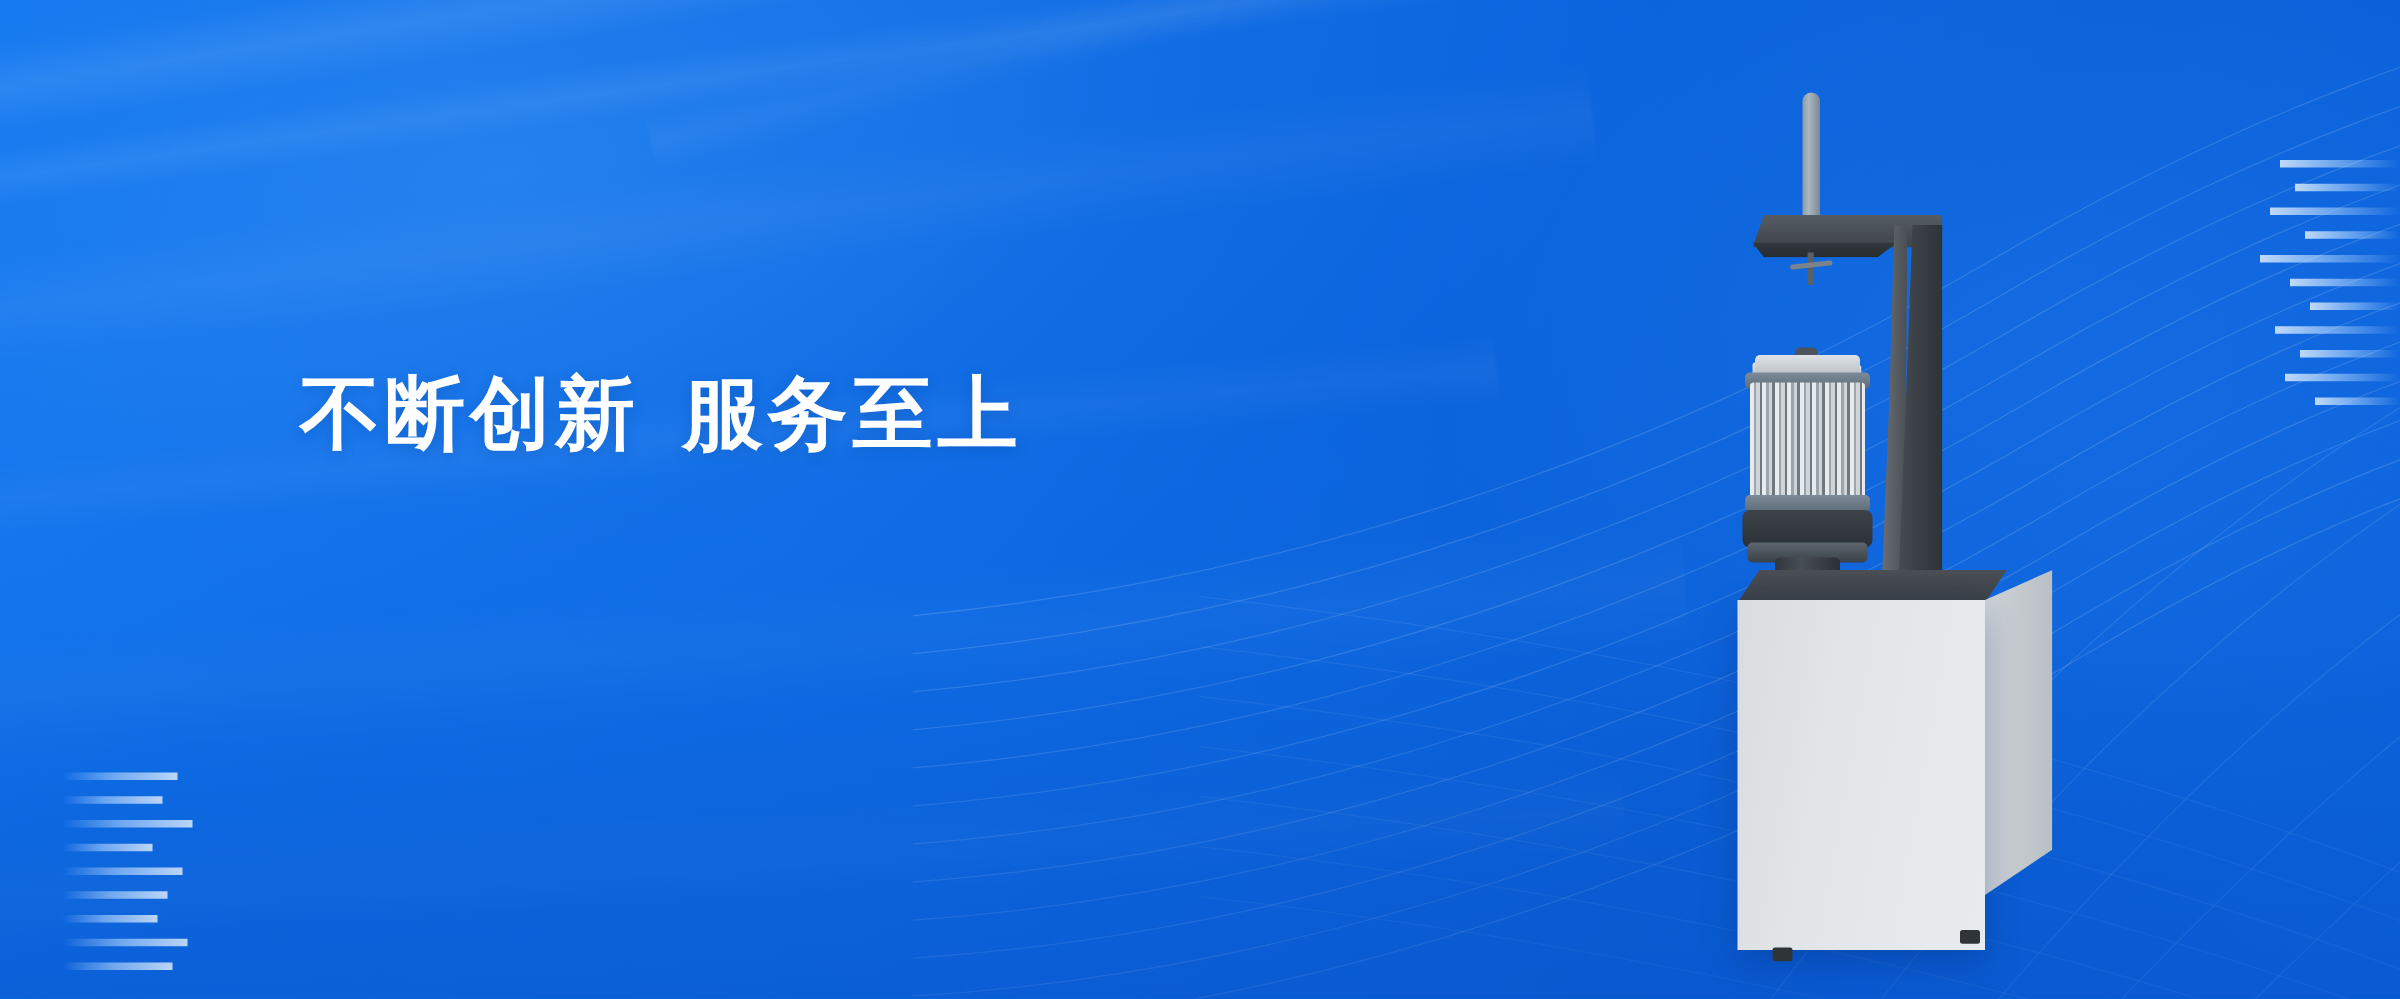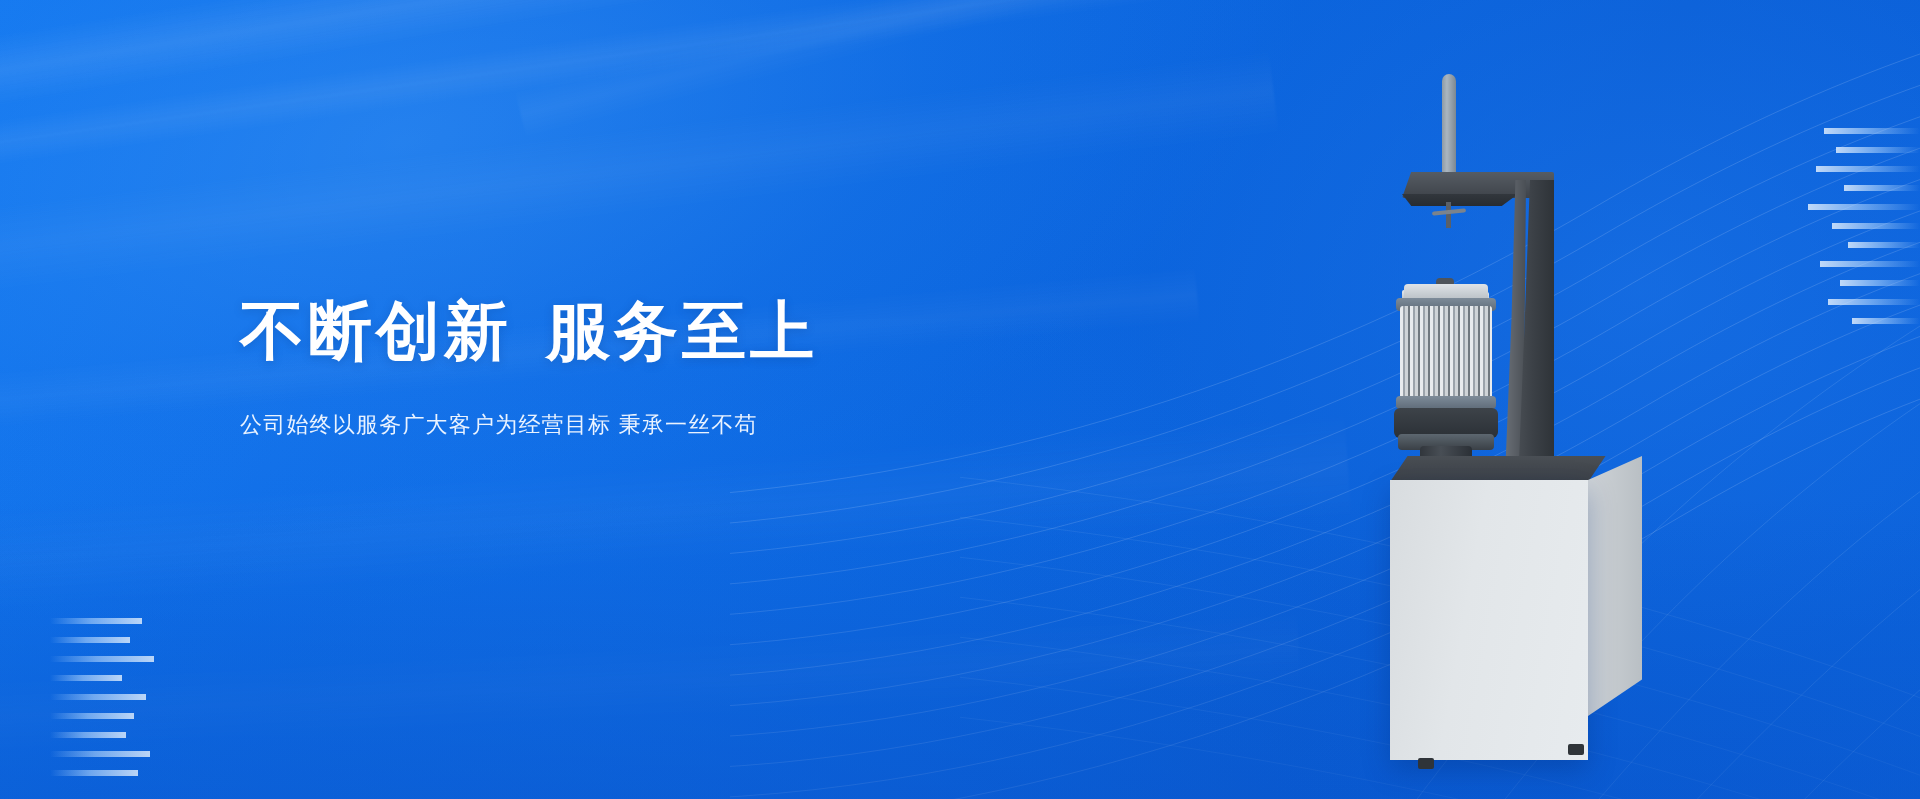--- a/index.html
+++ b/index.html
@@ -429,21 +429,20 @@
       <div class="bar" style="width: 96px;"></div>
       <div class="bar" style="width: 84px;"></div>
       <div class="bar" style="width: 76px;"></div>
       <div class="bar" style="width: 100px;"></div>
       <div class="bar" style="width: 88px;"></div>
     </div>
 
   <div class="copy">
     <h1 class="headline"><span>不断创新</span><span class="gap"></span><span>服务至上</span></h1>
     <div class="subcopy">
-      <span class="line">公司始终以服务广大客户为经营目标 秉承一丝不苟</span>
     </div>
   </div>
 
   <div class="product">
     <div class="rod"></div>
     <div class="arm"></div>
     <div class="arm-shadow"></div>
     <div class="spindle"></div>
     <div class="spindle-cross"></div>
     <div class="pillar-inner"></div>

